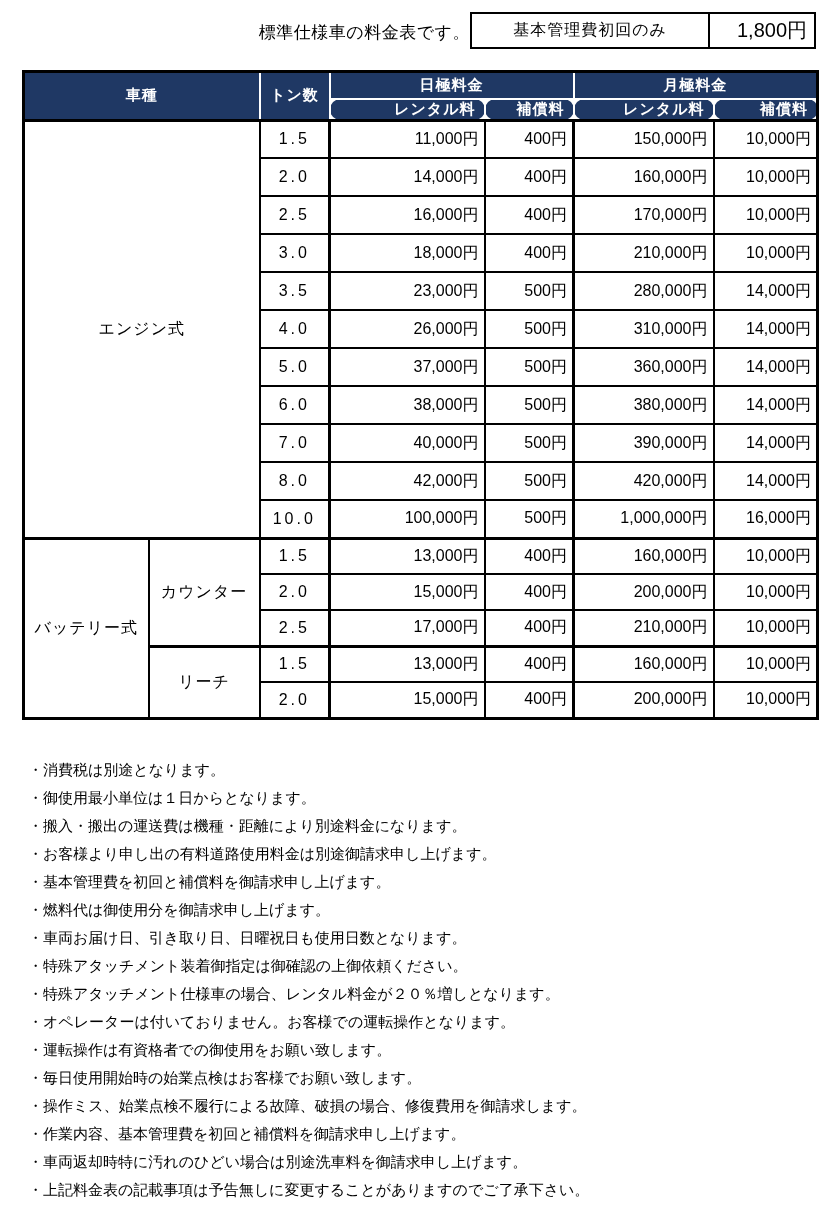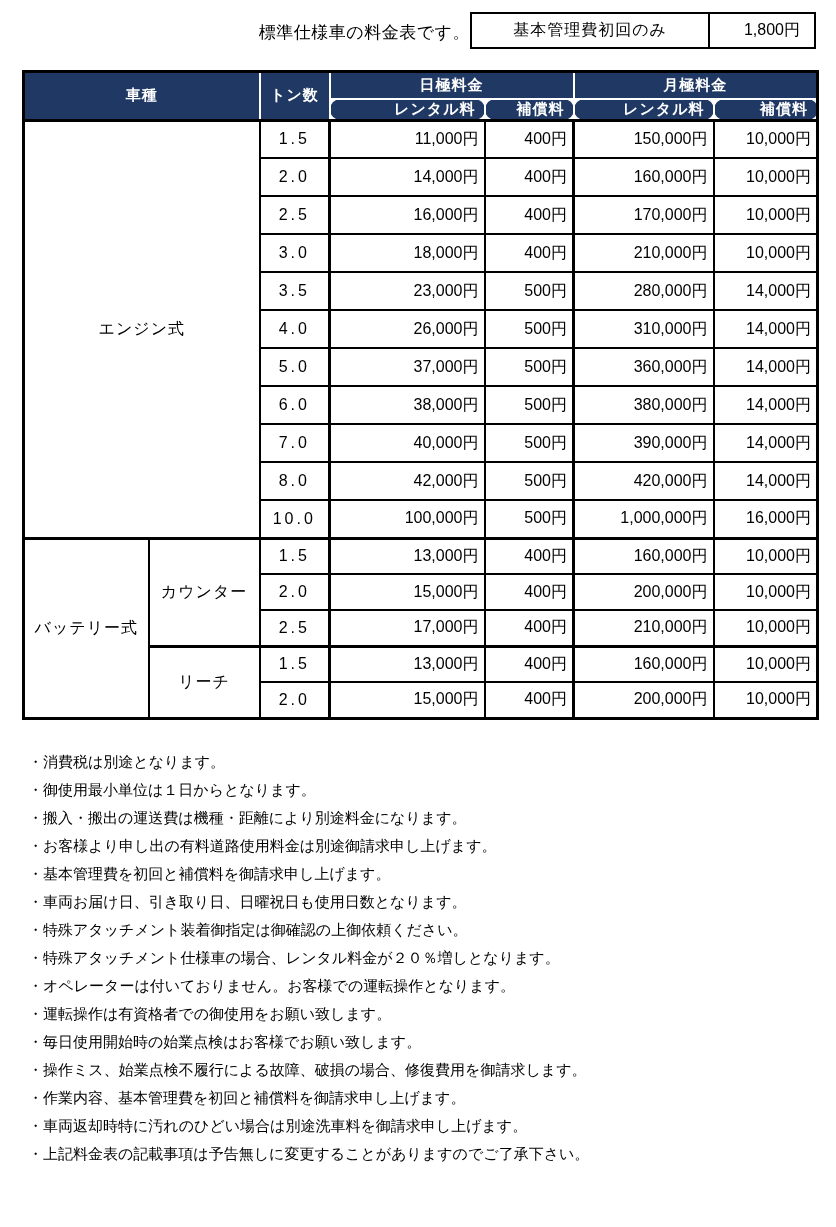--- a/index.html
+++ b/index.html
@@ -18,21 +18,21 @@
   .info-box {
     display: flex; border: 2px solid #000; width: 346px; height: 37px; background: #fff;
   }
   .info-label {
     width: 238px; border-right: 2px solid #000;
     display: flex; align-items: center; justify-content: center;
     font-size: 16px; letter-spacing: 1px;
   }
   .info-value {
     flex: 1; display: flex; align-items: center; justify-content: center;
-    font-size: 16px;
+    font-size: 20px;
     padding-left: 20px;
   }
   table.price-table {
     border-collapse: collapse; table-layout: fixed;
     width: 794px; margin: 20px 0 0 22px;
     border: 3px solid #000;
   }
   .price-table th {
     background: var(--header-bg, #1F3864); color: var(--header-text, #fff);
     border: 2px solid #fff; font-size: 15px; font-weight: bold;
@@ -46,21 +46,21 @@
   }
   .price-table tbody tr:first-child td { border-top: 3px solid #000; }
   tr.row-engine td { height: 38px; }
   tr.row-battery td { height: 36px; }
   tr.section-start td { border-top: 3px solid #000; }
   tr.subgroup-start td { border-top: 3px solid #000; }
   td.c-vehicle, td.c-sub { text-align: center; letter-spacing: 1px; }
   td.c-ton { text-align: center; letter-spacing: 3px; }
   td.c-num { text-align: right; padding-right: 5px; }
   td.c-dr, td.c-mr { border-left: 3px solid #000; }
-  ul.notes { list-style: none; margin: 28px 0 0 0; padding: 0 0 0 28px; }
+  ul.notes { list-style: none; margin: 36px 0 0 0; padding: 0 0 0 28px; }
   ul.notes li { font-size: 15px; line-height: 28px; white-space: nowrap; }
 </style>
 </head>
 <body>
 
 <div class="page">
 
   <div class="top-bar">
     <div class="page-title">標準仕様車の料金表です。</div>
     <div class="info-box">
@@ -212,20 +212,21 @@
         </tr>
       </tbody>
   </table>
 
   <ul class="notes" id="notes">
       <li>・消費税は別途となります。</li>
       <li>・御使用最小単位は１日からとなります。</li>
       <li>・搬入・搬出の運送費は機種・距離により別途料金になります。</li>
       <li>・お客様より申し出の有料道路使用料金は別途御請求申し上げます。</li>
       <li>・基本管理費を初回と補償料を御請求申し上げます。</li>
+      <li>・燃料代は御使用分を御請求申し上げます。</li>
       <li>・車両お届け日、引き取り日、日曜祝日も使用日数となります。</li>
       <li>・特殊アタッチメント装着御指定は御確認の上御依頼ください。</li>
       <li>・特殊アタッチメント仕様車の場合、レンタル料金が２０％増しとなります。</li>
       <li>・オペレーターは付いておりません。お客様での運転操作となります。</li>
       <li>・運転操作は有資格者での御使用をお願い致します。</li>
       <li>・毎日使用開始時の始業点検はお客様でお願い致します。</li>
       <li>・操作ミス、始業点検不履行による故障、破損の場合、修復費用を御請求します。</li>
       <li>・作業内容、基本管理費を初回と補償料を御請求申し上げます。</li>
       <li>・車両返却時特に汚れのひどい場合は別途洗車料を御請求申し上げます。</li>
       <li>・上記料金表の記載事項は予告無しに変更することがありますのでご了承下さい。</li>

